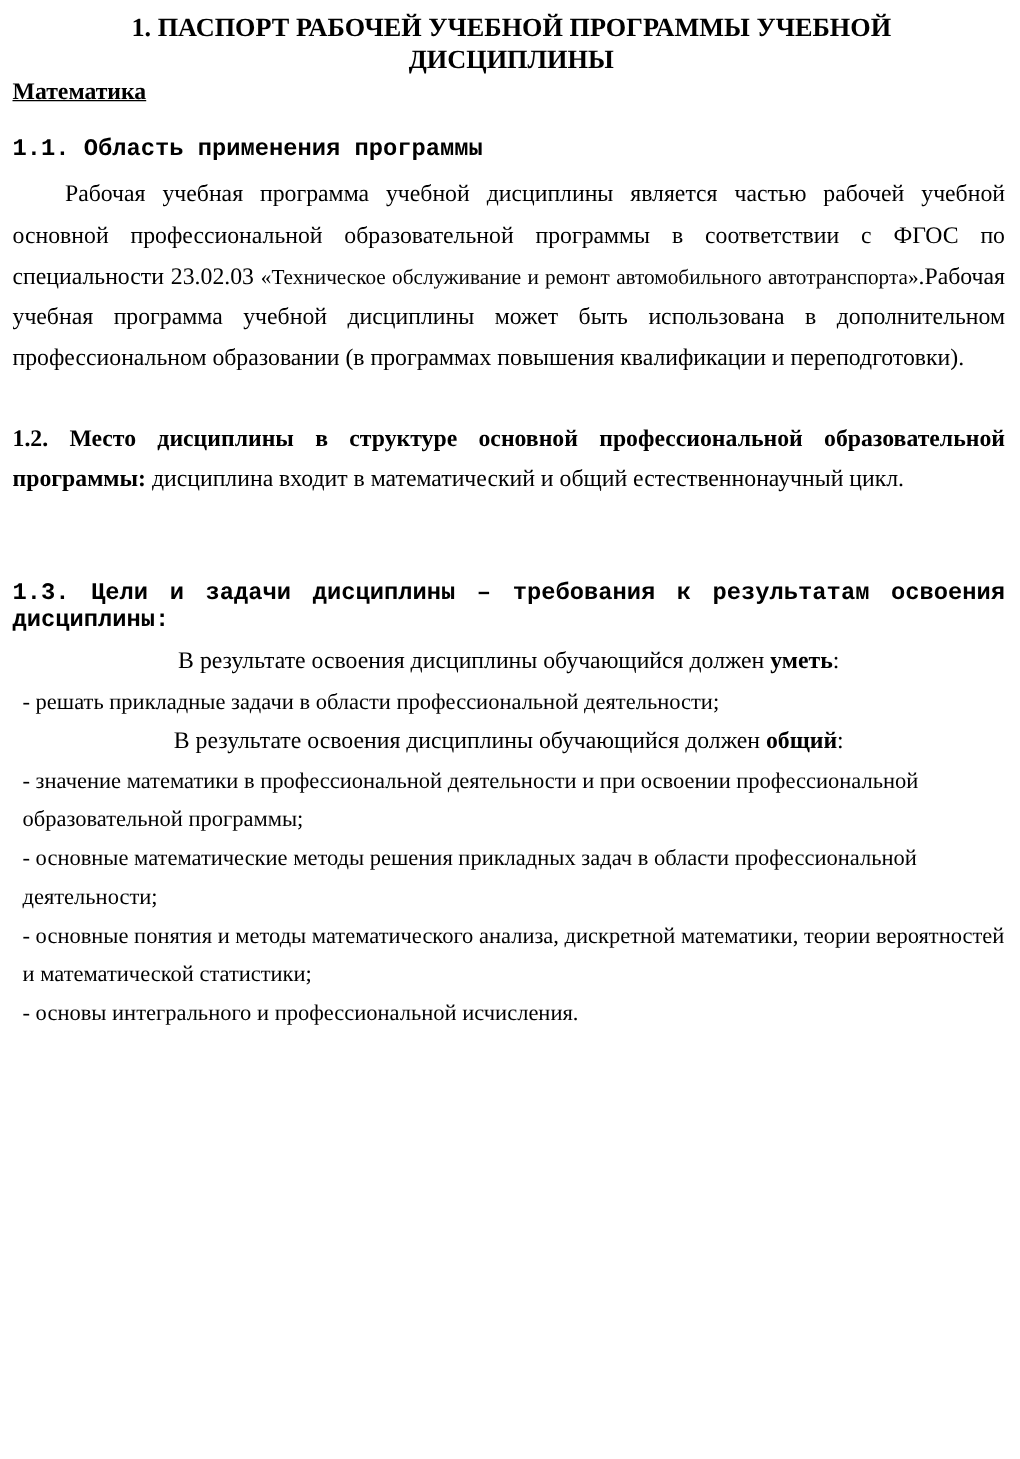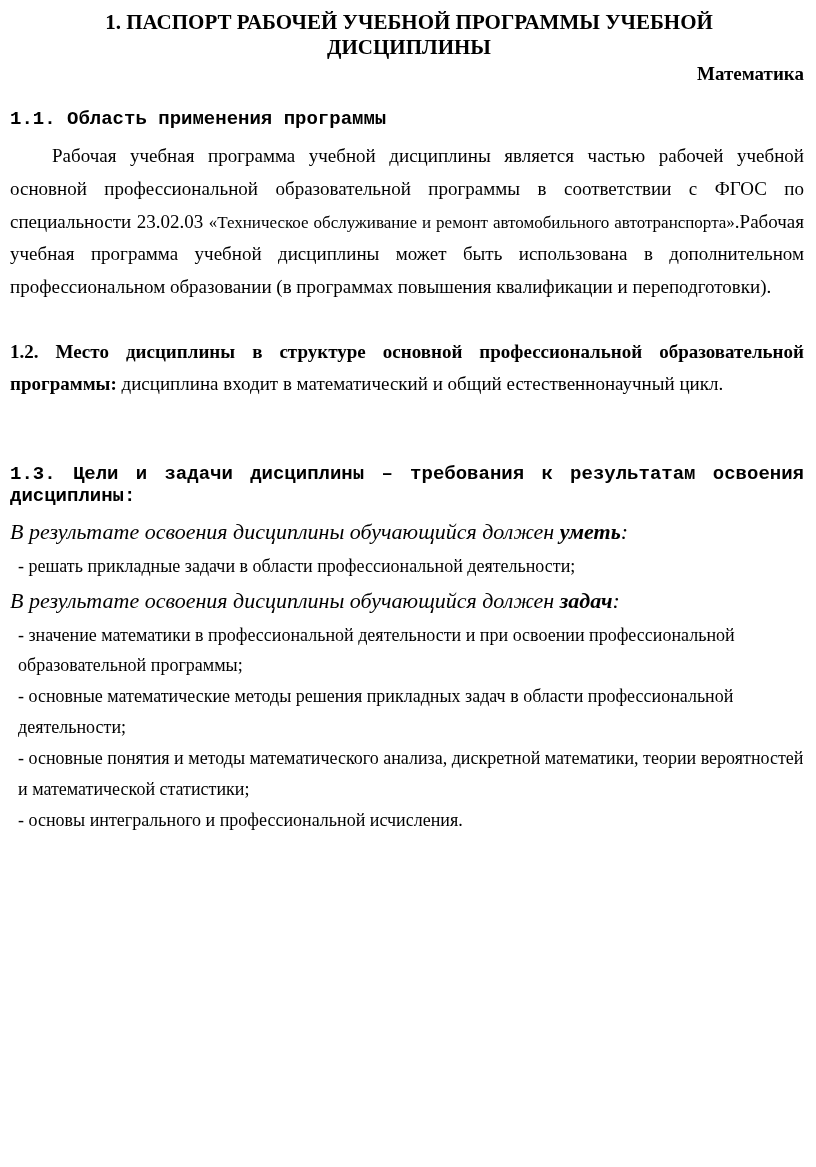--- a/index.html
+++ b/index.html
@@ -21,25 +21,26 @@
     padding: 10px 12px 0 10px;
   }
   .title {
     text-align: center;
     font-weight: bold;
     font-size: 21px;
     line-height: 1.18;
     margin: 0 26px 0 30px;
   }
   .subtitle {
-    text-align: right;
+    text-align: left;
     font-weight: bold;
     font-size: 19px;
     line-height: 1.3;
     margin: 2px 0 0 0;
+    text-decoration: underline;
   }
   .heading {
     font-weight: bold;
     font-size: 19px;
     margin: 22px 0 0 0;
     text-align: justify;
     font-family: Liberation Mono, monospace;
   }
   .heading.just {
     text-align: justify;
@@ -49,25 +50,24 @@
     font-size: 19px;
     line-height: 1.72;
     text-align: justify;
     text-justify: inter-word;
     margin: 10px 0 0 0;
   }
   .para.indent {
     text-indent: 42px;
   }
   .para-tight {
-    font-size: 22px;
+    font-size: 19px;
     line-height: 1.72;
-    text-align: left;
+    text-align: center;
     margin: 0;
-    font-style: italic;
   }
   .small-caps-run {
     font-size: 17px;
   }
   .list-line {
     font-size: 18px;
     line-height: 1.72;
     text-align: left;
     margin: 0;
     padding-left: 8px;
@@ -95,21 +95,21 @@
 
   <div class="gap-lg"></div>
 
   <p class="heading just block-13">1.3. Цели и задачи дисциплины – требования к результатам освоения дисциплины:</p>
 
   <div class="sec13-body">
     <p class="para-tight"><span>В результате освоения дисциплины обучающийся должен </span><b>уметь</b><span>:</span></p>
 
     <p class="list-line"> - решать прикладные задачи в области профессиональной деятельности;</p>
 
-    <p class="para-tight"><span>В результате освоения дисциплины обучающийся должен </span><b>задач</b><span>:</span></p>
+    <p class="para-tight"><span>В результате освоения дисциплины обучающийся должен </span><b>общий</b><span>:</span></p>
 
     <p class="list-line"> - значение математики в профессиональной деятельности и при освоении профессиональной образовательной программы;</p>
     <p class="list-line"> - основные математические методы решения прикладных задач в области профессиональной деятельности;</p>
     <p class="list-line"> - основные понятия и методы математического анализа, дискретной математики, теории вероятностей и математической статистики;</p>
     <p class="list-line"> - основы интегрального и профессиональной исчисления.</p>
   </div>
 
 </div>
 
 </body></html>

